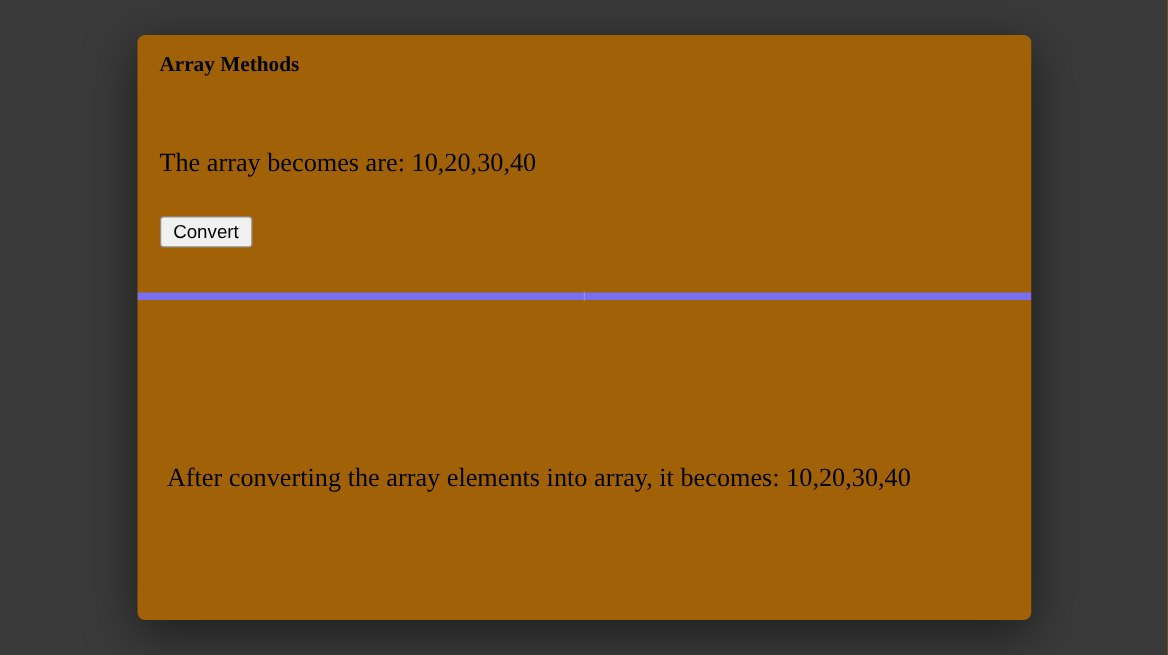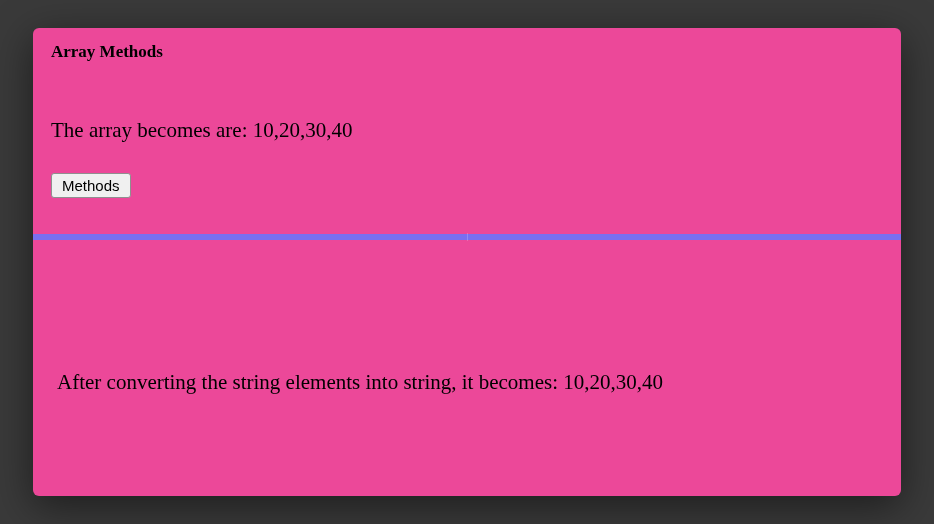--- a/index.html
+++ b/index.html
@@ -10,22 +10,22 @@
     body {
       background: #3a3a3a;
       width: 934px;
       height: 524px;
       display: flex;
       align-items: center;
       justify-content: center;
       font-family: "Times New Roman", Times, serif;
     }
     .window {
-      background: #ec4899;
-      width: 868px;
+      background: #a16207;
+      width: 715px;
       height: 468px;
       border-radius: 6px;
       box-shadow: 0 10px 40px rgba(0,0,0,0.5);
       padding: 14px 18px;
       position: relative;
       overflow: hidden;
     }
     .title {
       font-weight: bold;
       font-size: 17px;
@@ -66,16 +66,16 @@
       margin-top: 130px;
       padding-left: 6px;
     }
   </style>
 </head>
 <body>
 
 <div class="window">
   <div class="title">Array Methods</div>
   <div class="line1">The array becomes are: 10,20,30,40</div>
-  <button class="btn">Methods</button>
+  <button class="btn">Convert</button>
   <div class="hr"></div>
-  <div class="result">After converting the string elements into string, it becomes: 10,20,30,40</div>
+  <div class="result">After converting the array elements into array, it becomes: 10,20,30,40</div>
 </div>
 
 </body></html>

